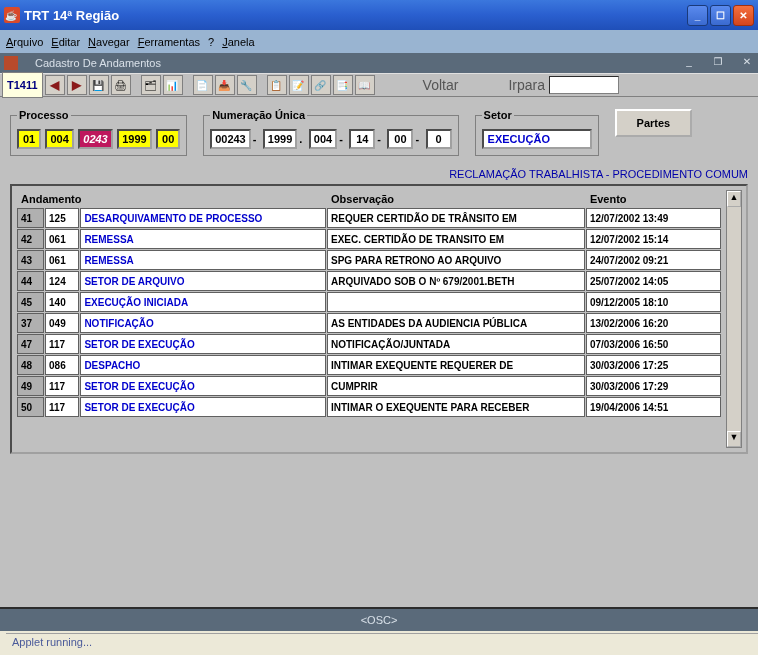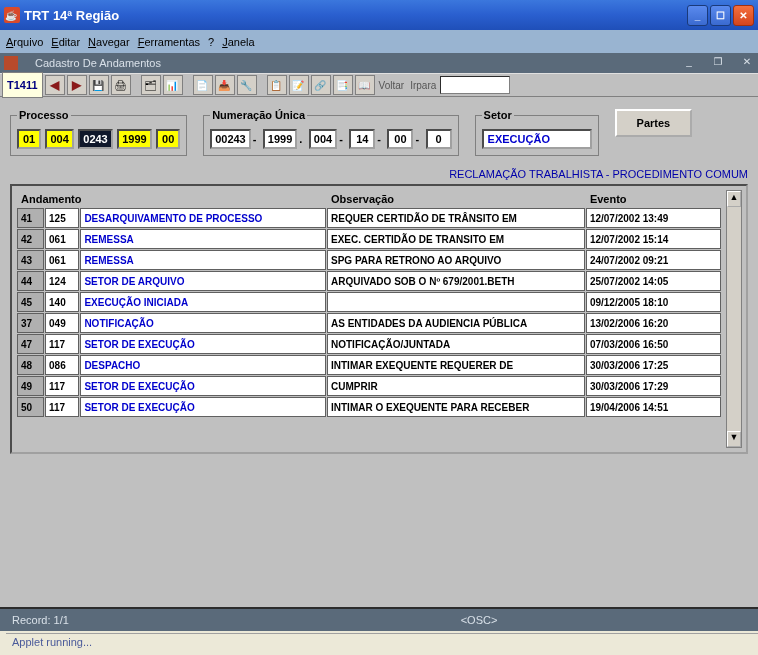--- a/index.html
+++ b/index.html
@@ -21,30 +21,30 @@
 .mdi-title { height: 20px; background: #5a6a7a; display: flex; align-items: center; padding: 0 4px; color: #d8e0e8; font-size: 11px; gap: 13px; }
 .mdi-title .mdi-icon { width: 14px; height: 14px; background: #b84a2b; margin-right: 4px; display:inline-block;}
 .mdi-title .mdi-text { flex: 1; }
 .mdi-title .mdi-btn { width: 14px; height: 14px; margin-left: 2px; color: #d8e0e8; font-size: 10px; text-align: center; cursor: pointer;}
 
 
 .toolbar { height: 24px; background: #c0c0c0; border-top: 1px solid #e0e0e0; border-bottom: 1px solid #808080; display: flex; align-items: center; padding: 0 2px; gap: 2px; }
 .tab-label { background: #ffffe0; border: 1px solid #808080; padding: 6px 4px; font-size: 11px; font-weight: bold; color: #000080; }
 .tb-btn { width: 20px; height: 20px; border: 1px solid #808080; background: #d4d0c8; display: flex; align-items: center; justify-content: center; font-size: 10px; cursor: pointer; }
 .tb-btn.arrow { color: #8a1a1a; font-weight: bold; font-size:12px;}
-.tb-txt { font-size: 10px; color: #555; padding: 0 2px;}
+.tb-txt { font-size: 14px; color: #555; padding: 0 2px; margin-left: 44px;}
 .tb-input { width: 70px; height: 18px; background: white; border: 1px inset #808080; }
 
 
 .form-area { background: #c0c0c0; padding: 12px 10px 6px 10px; }
 .top-groups { display: flex; gap: 16px; align-items: flex-start; }
 fieldset { border: 1px solid #808080; padding: 8px 6px 6px 6px; position: relative; }
 fieldset legend { font-size: 11px; font-weight: bold; padding: 0 2px; background: #c0c0c0; color: #000; }
 .fbox { display: inline-block; background: #ffff00; border: 2px inset #a0a0a0; text-align: center; font-size: 11px; font-weight: bold; padding: 2px 3px; min-width: 24px; }
-.fbox.sel-inv { background: #0f172a; color: #fff; }
+.fbox.sel-inv { background: #be185d; color: #fff; font-style: italic; }
 .nubox { display: inline-block; background: #fff; border: 2px inset #a0a0a0; text-align: center; font-size: 11px; font-weight: bold; padding: 2px 3px; min-width: 26px; }
 .setor-box { background: #fff; border: 2px inset #a0a0a0; font-size: 11px; font-weight: bold; color: #0000cc; padding: 2px 4px; width: 110px; }
 .partes-btn { background: #d4d0c8; border: 2px outset #fff; padding: 4px 20px; font-size: 11px; font-weight: bold; cursor: pointer; height:28px;}
 .dash { font-weight:bold; font-size:11px; padding:0 2px;}
 
 .classline { font-size: 11px; color: #0000aa; margin: 12px 0 4px 2px; font-weight: normal; text-align: right; }
 
 
 .grid-wrap { background: #c0c0c0; border: 2px inset #a0a0a0; padding: 4px; height: 270px; display: flex; gap: 4px;}
 .grid-scroll { flex:1; overflow: hidden;}
@@ -238,16 +238,15 @@
     <div class="vscroll">
       <div class="sb-btn">▲</div>
       <div class="sb-btn">▼</div>
     </div>
   </div>
 </div>
 
 <div class="filler"></div>
 
 <div class="status">
-  <span class="rec">Record: 1/1</span>
   <span class="osc">&lt;OSC&gt;</span>
 </div>
 <div class="applet">Applet running...</div>
 
 </body></html>

